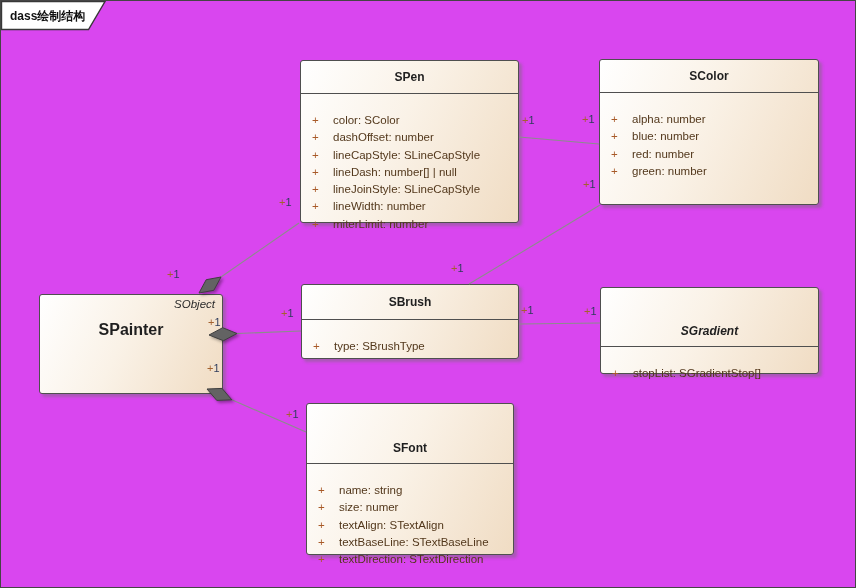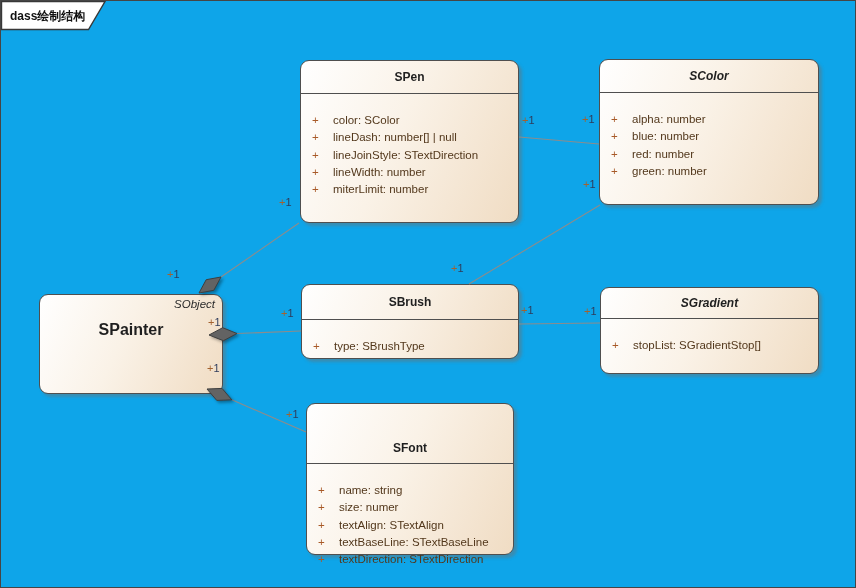--- a/index.html
+++ b/index.html
@@ -1,23 +1,23 @@
 <!DOCTYPE html>
 <html style="--frame_border: #454545; --box_border: #4f4f4f; --box_fill_start: #ffffff; --box_fill_end: #f0dcc3; --name_color: #1f1f1f; --attr_color: #53381c; --vis_color: #a85a28; --line_color: #8c8c8c; --diamond_fill: #636363; --diamond_stroke: #3e3e3e; --mult_color: #2e3c5c; --mult_plus: #a3622f;"><head>
 <meta charset="utf-8">
 <style>
   html,body{margin:0;padding:0;background:#fff;}
   .canvas{position:relative;width:856px;height:588px;box-sizing:border-box;
-    border:1px solid var(--frame_border,#454545);background:#0ea5e9;overflow:hidden;
+    border:1px solid var(--frame_border,#454545);background:#d946ef;overflow:hidden;
     font-family:"Liberation Sans","DejaVu Sans",sans-serif;}
   .frame-tab{position:absolute;left:0;top:0;width:122px;height:32px;z-index:6;}
   .frame-tab-label{position:absolute;left:9px;top:7px;font-size:12px;font-weight:bold;
     color:#111;white-space:nowrap;}
   .uml-class{position:absolute;box-sizing:border-box;z-index:2;
-    border:1px solid var(--box_border,#4f4f4f);border-radius:9px;
+    border:1px solid var(--box_border,#4f4f4f);border-radius:3px;
     background:linear-gradient(115deg,var(--box_fill_start,#fff) 0%,#faf2e7 45%,var(--box_fill_end,#f0dcc3) 100%);
     box-shadow:3px 3px 3px rgba(110,110,110,.45);}
   .cls-header{display:flex;align-items:center;justify-content:center;
     font-weight:bold;font-size:12px;color:var(--name_color,#1f1f1f);}
   .cls-header.abstract{font-style:italic;}
   .cls-attrs{border-top:1px solid var(--box_border,#4f4f4f);padding-top:18px;}
   .attr-row{height:17.3px;line-height:17.3px;font-size:11.5px;
     color:var(--attr_color,#53381c);padding-left:11px;white-space:nowrap;}
   .vis{display:inline-block;width:21px;color:var(--vis_color,#a85a28);}
   .stereotype{text-align:right;font-style:italic;font-size:11.5px;color:#2b2b2b;
@@ -57,46 +57,48 @@
 
   <div class="uml-class" style="left:38px;top:293px;width:184px;height:100px;">
     <div class="stereotype">SObject</div>
     <div class="painter-name">SPainter</div>
   </div>
 
   <div class="uml-class" style="left:299px;top:59px;width:219px;height:163px;">
     <div class="cls-header" style="height:32px;">SPen</div>
     <div class="cls-attrs">
       <div class="attr-row"><span class="vis">+</span><span>color: SColor</span></div>
+      <div class="attr-row"><span class="vis">+</span><span>dashOffset: number</span></div>
+      <div class="attr-row"><span class="vis">+</span><span>lineCapStyle: SLineCapStyle</span></div>
       <div class="attr-row"><span class="vis">+</span><span>lineDash: number[] | null</span></div>
-      <div class="attr-row"><span class="vis">+</span><span>lineJoinStyle: STextDirection</span></div>
+      <div class="attr-row"><span class="vis">+</span><span>lineJoinStyle: SLineCapStyle</span></div>
       <div class="attr-row"><span class="vis">+</span><span>lineWidth: number</span></div>
       <div class="attr-row"><span class="vis">+</span><span>miterLimit: number</span></div>
     </div>
   </div>
 
   <div class="uml-class" style="left:598px;top:58px;width:220px;height:146px;">
-    <div class="cls-header" style="height:32px;font-style:italic;">SColor</div>
+    <div class="cls-header" style="height:32px;">SColor</div>
     <div class="cls-attrs">
       <div class="attr-row"><span class="vis">+</span><span>alpha: number</span></div>
       <div class="attr-row"><span class="vis">+</span><span>blue: number</span></div>
       <div class="attr-row"><span class="vis">+</span><span>red: number</span></div>
       <div class="attr-row"><span class="vis">+</span><span>green: number</span></div>
     </div>
   </div>
 
   <div class="uml-class" style="left:300px;top:283px;width:218px;height:75px;">
     <div class="cls-header" style="height:34px;">SBrush</div>
     <div class="cls-attrs">
       <div class="attr-row"><span class="vis">+</span><span>type: SBrushType</span></div>
     </div>
   </div>
 
   <div class="uml-class" style="left:599px;top:286px;width:219px;height:87px;">
-    <div class="cls-header abstract" style="height:30px;">SGradient</div>
+    <div class="cls-header abstract" style="height:30px;margin-top:28px;">SGradient</div>
     <div class="cls-attrs">
       <div class="attr-row"><span class="vis">+</span><span>stopList: SGradientStop[]</span></div>
     </div>
   </div>
 
   <div class="uml-class" style="left:305px;top:402px;width:208px;height:152px;">
     <div class="cls-header" style="height:31px;margin-top:28px;">SFont</div>
     <div class="cls-attrs">
       <div class="attr-row"><span class="vis">+</span><span>name: string</span></div>
       <div class="attr-row"><span class="vis">+</span><span>size: numer</span></div>

